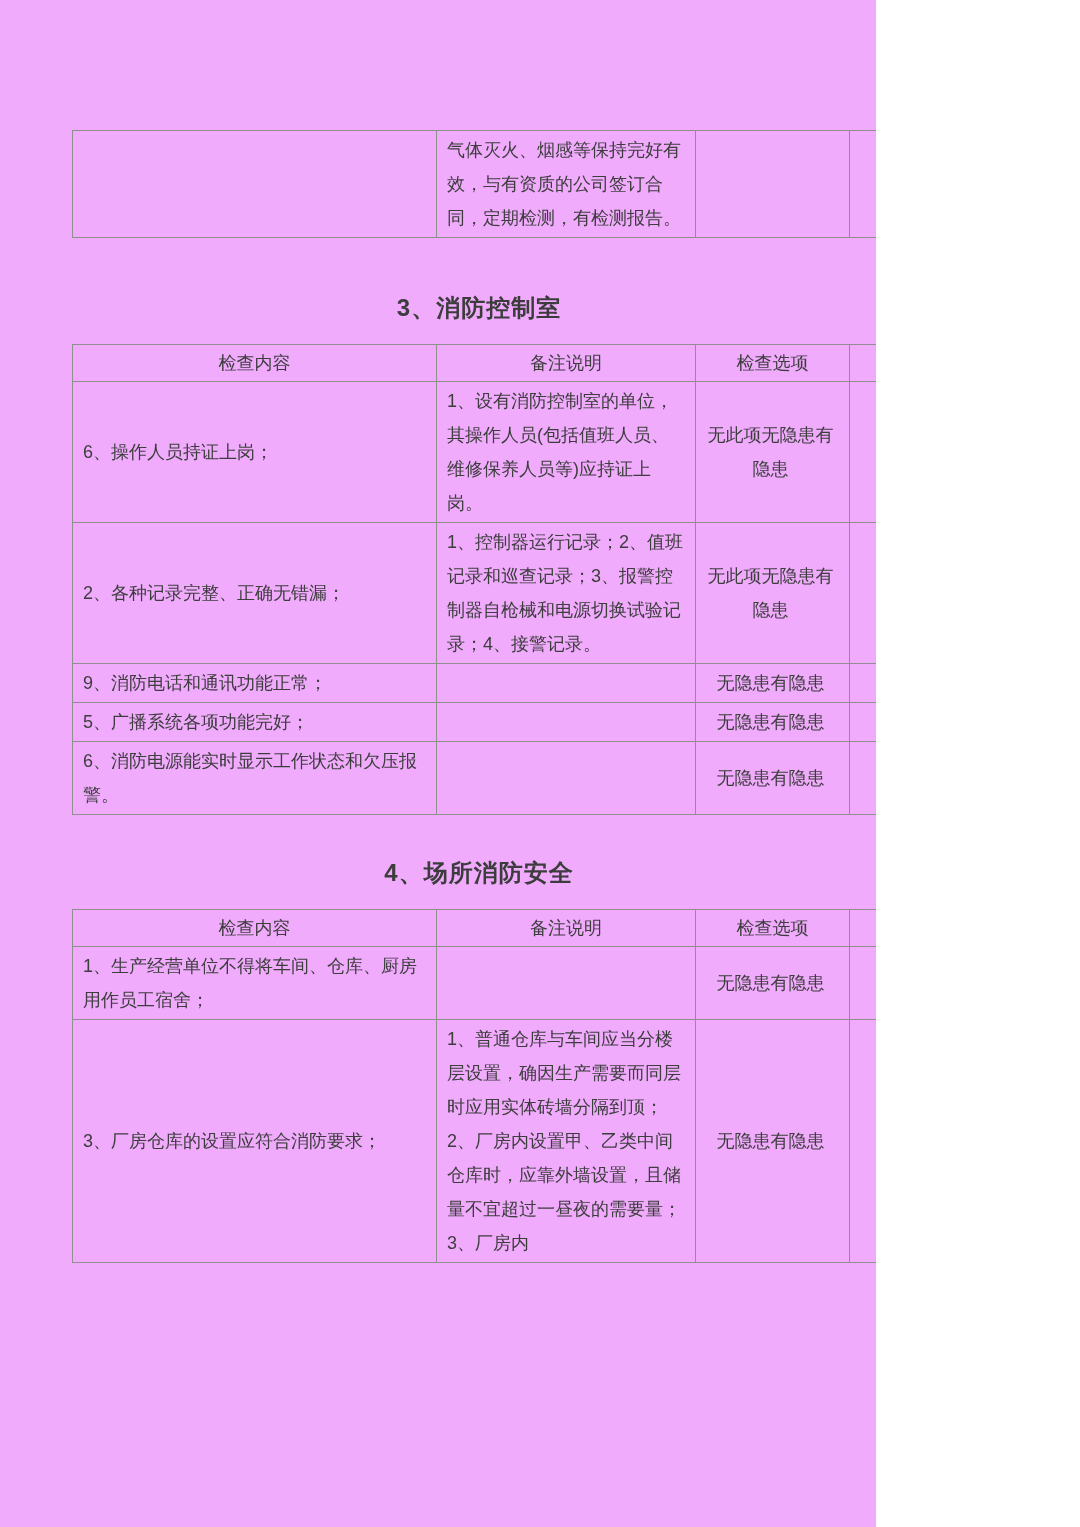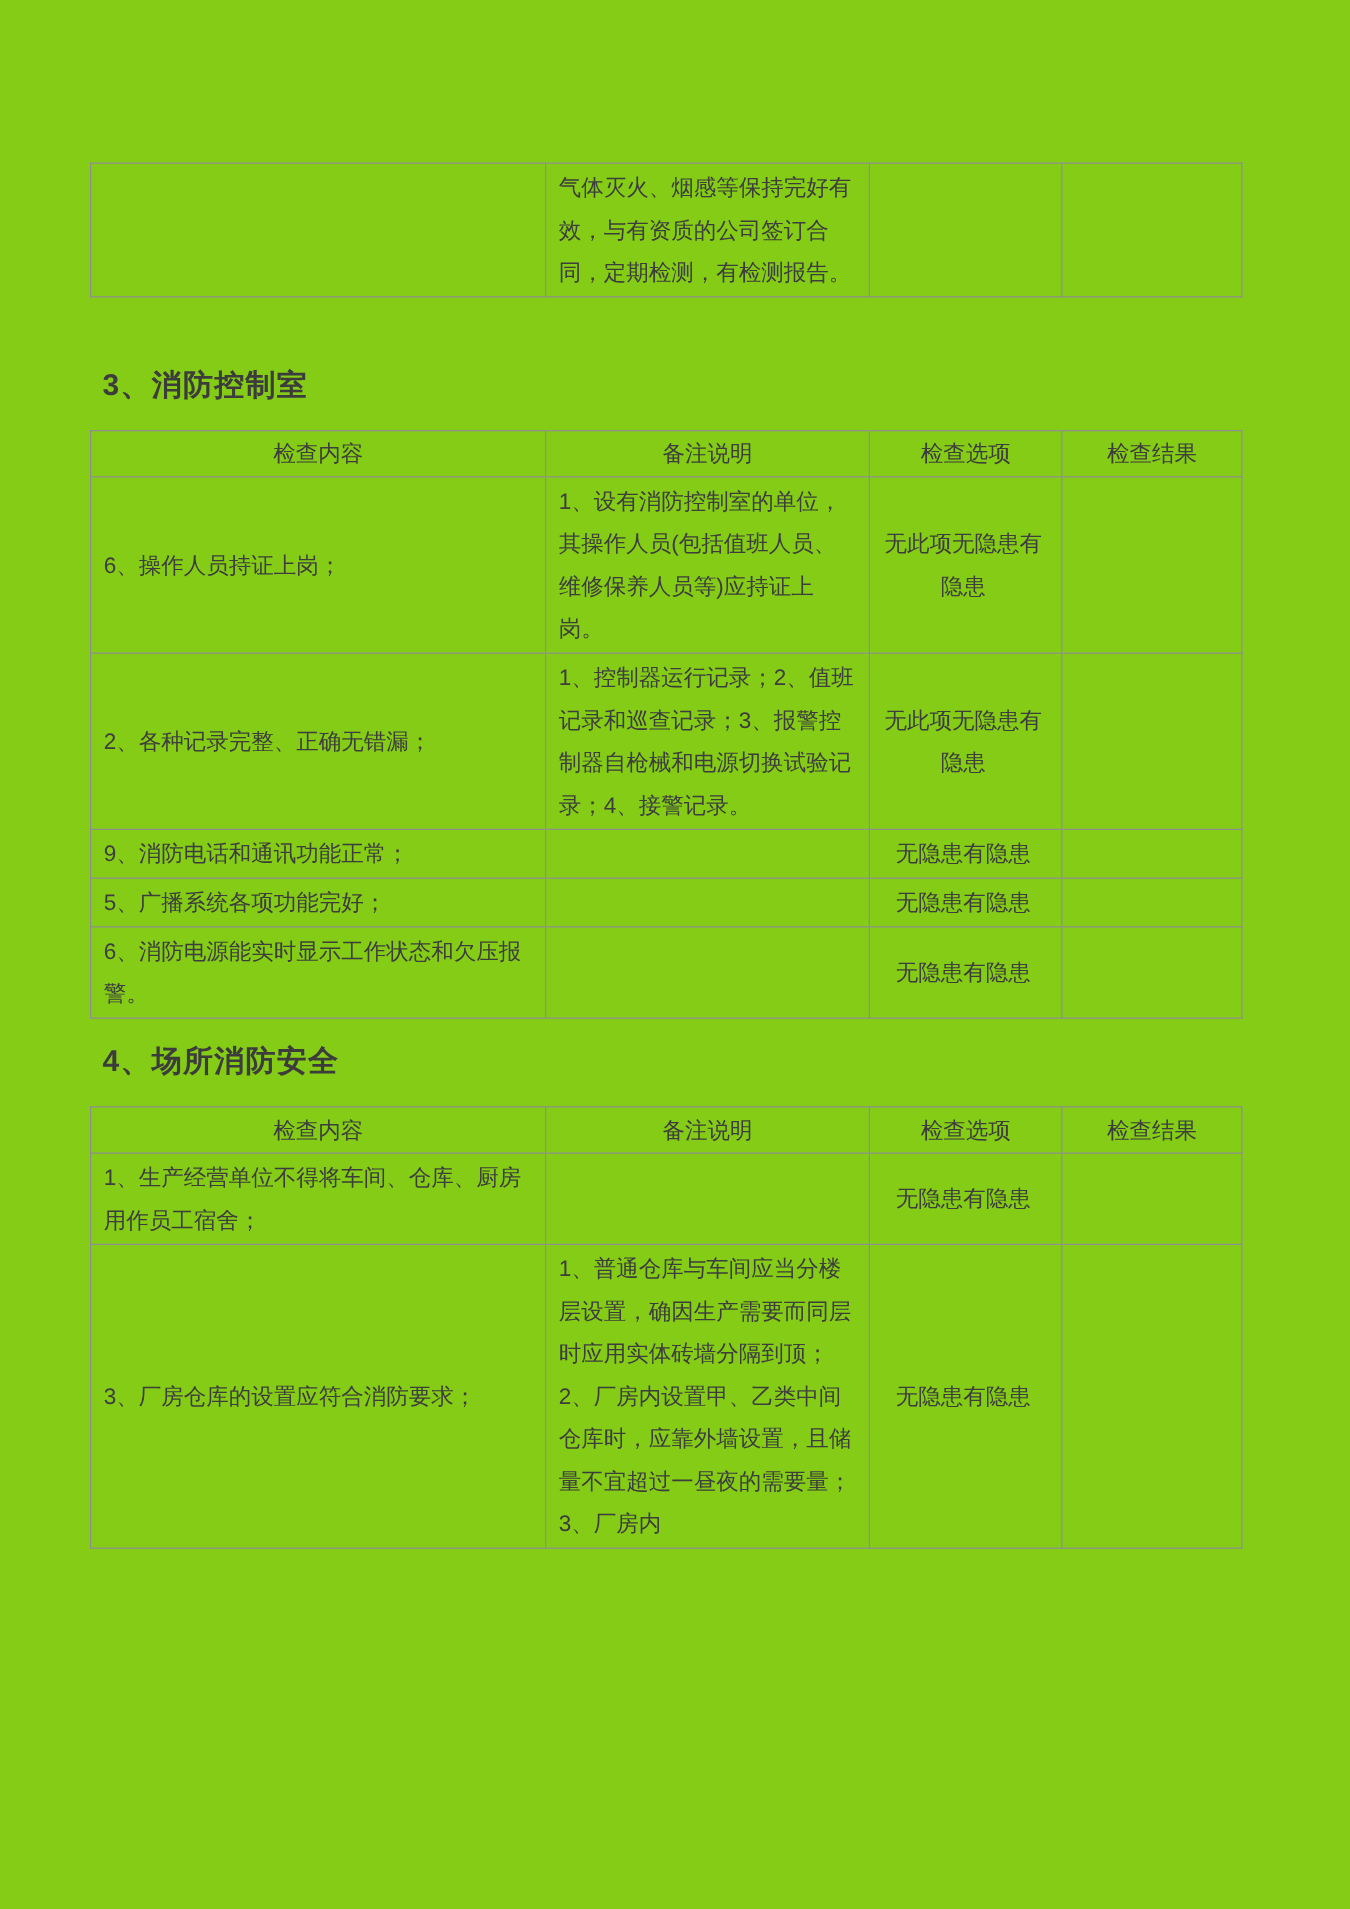--- a/index.html
+++ b/index.html
@@ -3,23 +3,23 @@
 <meta charset="utf-8">
 <style>
   html, body {
     margin: 0;
     padding: 0;
     background: #ffffff;
     font-family: "Liberation Sans", "DejaVu Sans", sans-serif;
   }
   .page {
     position: relative;
-    width: 1080px;
+    width: 876px;
     height: 1527px;
-    background: #84cc16;
+    background: #f0abfc;
     overflow: hidden;
     color: #3d3d3d;
   }
   .doc-table {
     border-collapse: collapse;
     table-layout: fixed;
     width: 921px;
     margin-left: 72px;
   }
   .doc-table td, .doc-table th {
@@ -41,22 +41,23 @@
   td.c1 { text-align: left; }
   td.c2 { text-align: left; }
   td.c3, td.c4 { text-align: center; padding-left: 9px; padding-right: 13px; }
   .cont-table { margin-top: 130px; }
   .sec-title {
     font-size: 24px;
     font-weight: bold;
     color: #3c3c3c;
     margin: 54px 0 20px 82px;
     letter-spacing: 1px;
+    text-align: center;
   }
-  .sec-title.second { margin-top: 18px; }
+  .sec-title.second { margin-top: 42px; }
 </style>
 </head>
 <body>
 
 <div class="page">
 
   <table class="doc-table cont-table">
     <colgroup>
       <col style="width:364px">
         <col style="width:259px">

